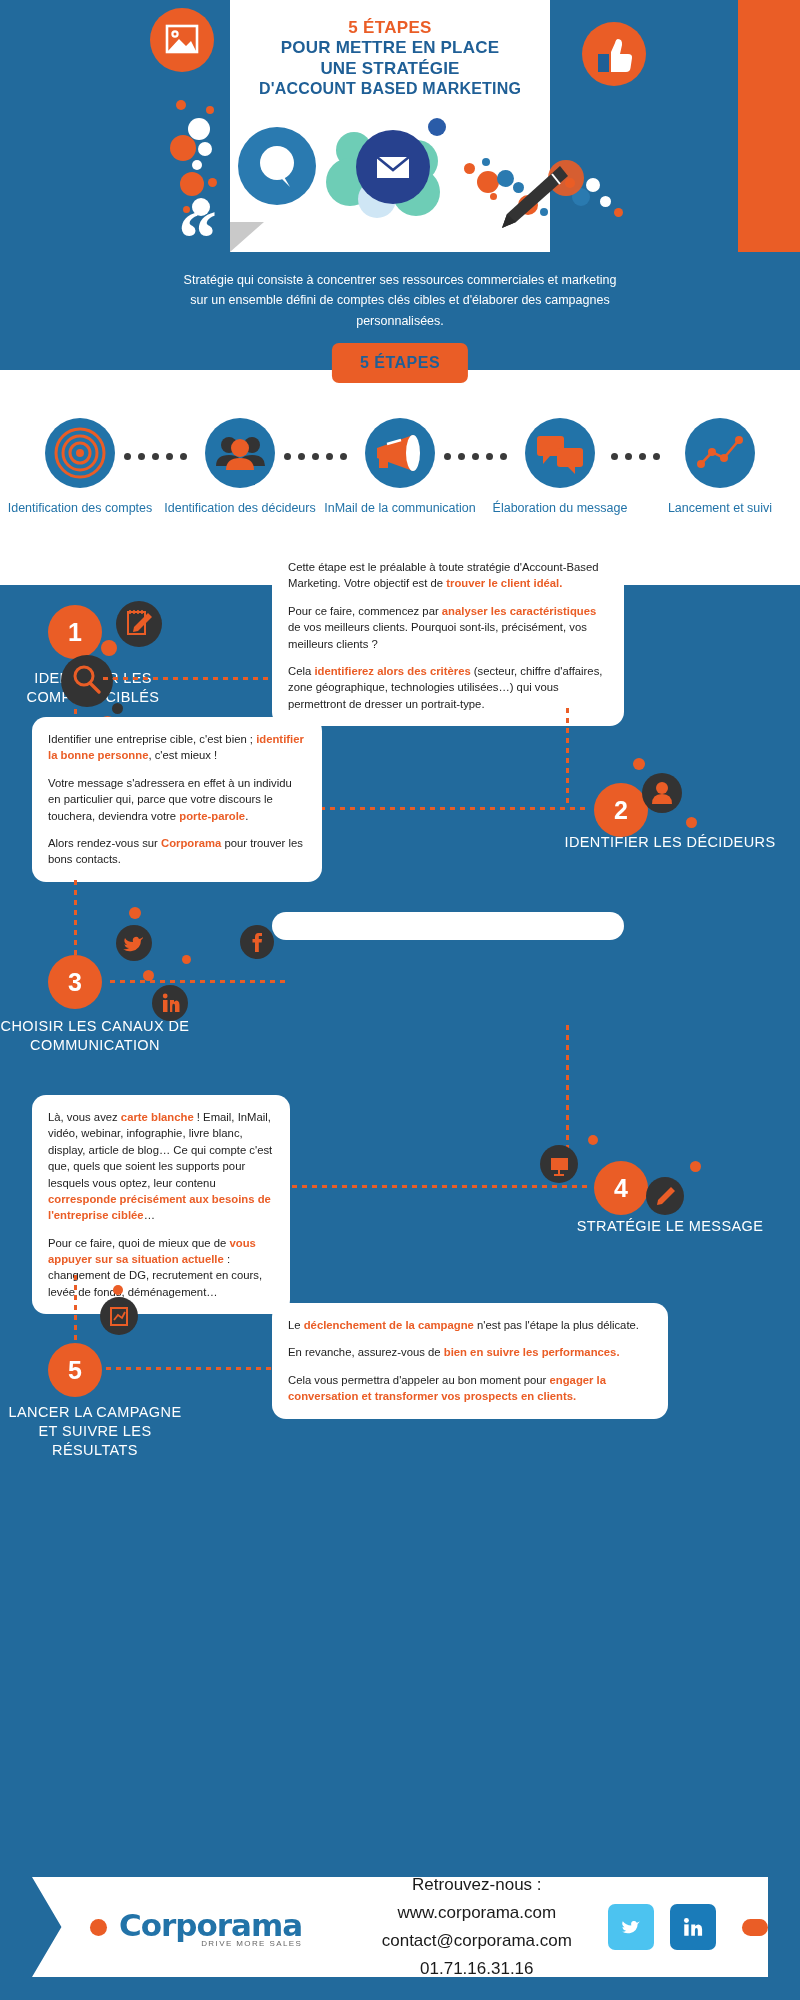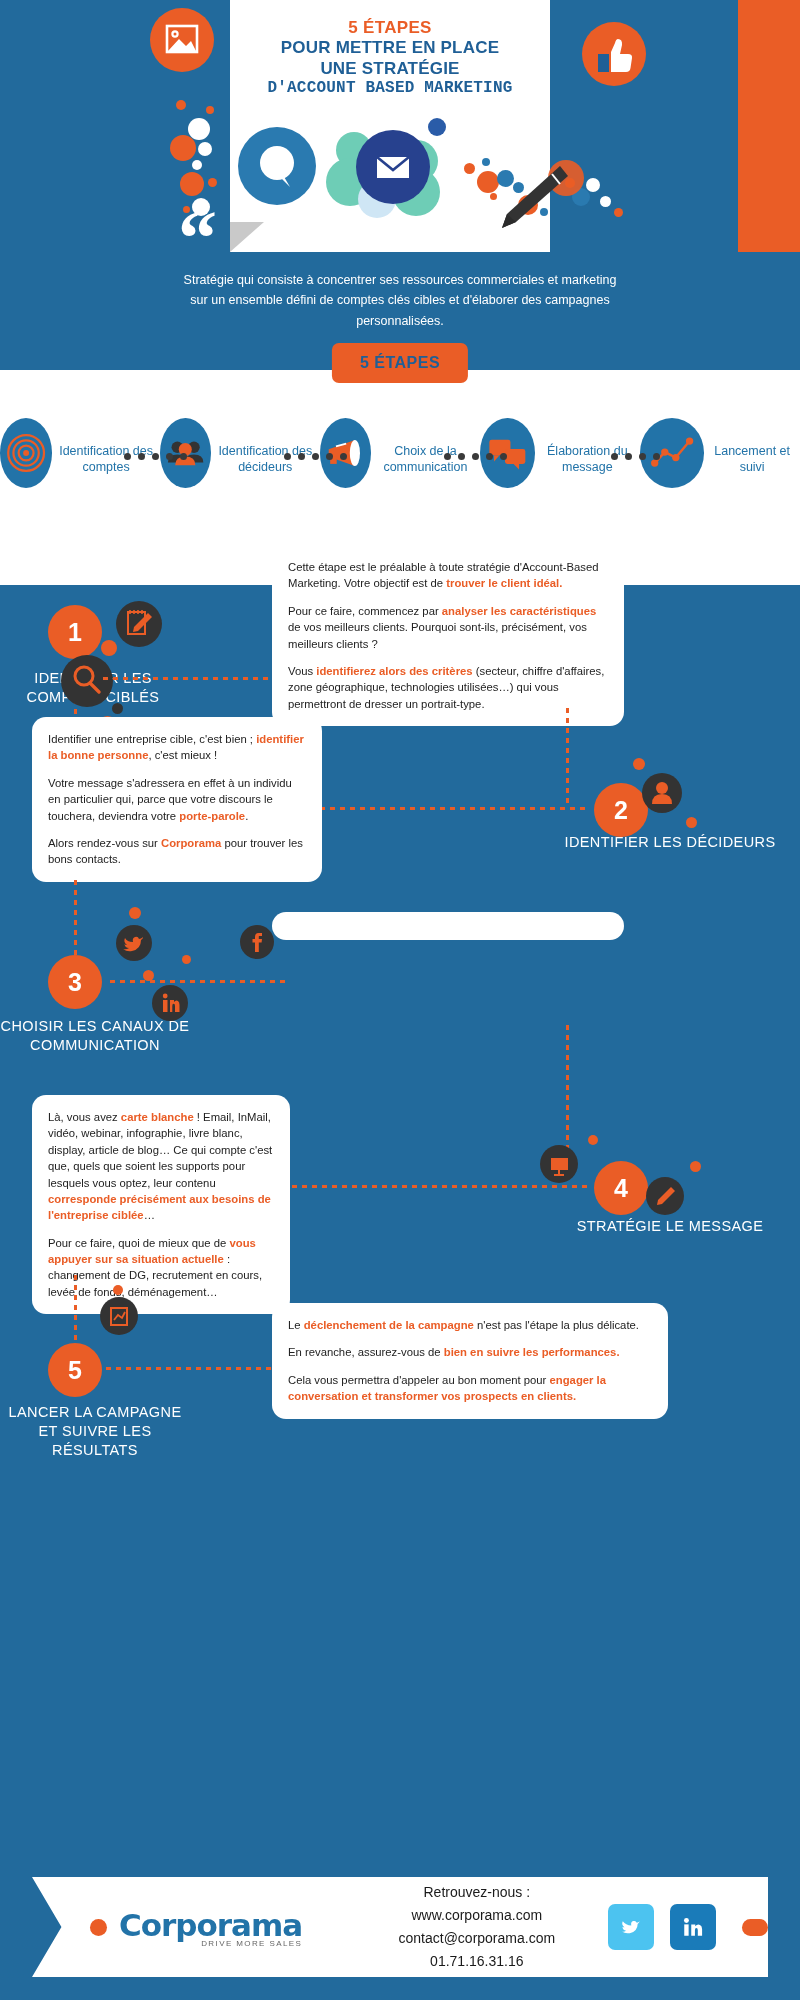--- a/index.html
+++ b/index.html
@@ -52,21 +52,21 @@
   }
 
   
   .strip { position: absolute; left: 0; top: 370px; width: 800px; height: 215px; background: #ffffff; }
   .etapes-badge {
     position: absolute; left: 50%; top: -27px; transform: translateX(-50%);
     background: #ea5d26; color: #1f5f96; font-weight: bold; font-size: 16px;
     padding: 11px 28px; border-radius: 7px; letter-spacing: .5px;
   }
   .steps-row { position: absolute; left: 0; top: 48px; width: 800px; display: flex; }
-  .step-col { flex: 1; display: flex; flex-direction: row; align-items: center; }
+  .step-col { flex: 1; display: flex; flex-direction: column; align-items: center; }
   .step-circ {
     width: 70px; height: 70px; border-radius: 50%; background: #2273a8;
     position: relative;
   }
   .step-label {
     margin-top: 12px; color: #2273a8; font-size: 12.5px; text-align: center; line-height: 1.3;
   }
   .dots-sep {
     position: absolute; top: 83px; display: flex; gap: 7px;
   }
@@ -114,21 +114,21 @@
   .ribbon {
     position: absolute; left: 32px; top: 22px; width: 736px; height: 100px;
     background: #ffffff;
     clip-path: polygon(0 0, 100% 0, 100% 100%, 0 100%, 4% 50%);
   }
   .ribbon-inner { display: flex; align-items: center; height: 100%; padding-left: 58px; }
   .logo-area { display: flex; align-items: center; width: 300px; }
   .logo-dot { width: 17px; height: 17px; border-radius: 50%; background: #ea5d26; margin-right: 12px; }
   .logo-text { color: #2273a8; font-size: 31px; font-weight: bold; letter-spacing: -1px; font-family: "DejaVu Sans", sans-serif; }
   .logo-tag { color: #666; font-size: 8px; letter-spacing: 1.4px; text-align: right; margin-top: -4px; }
-  .contact { font-size: 14px; color: #1a1a1a; line-height: 1.65; text-align: center; width: 230px; }
+  .contact { font-size: 17px; color: #1a1a1a; line-height: 1.65; text-align: center; width: 230px; }
   .social { display: flex; gap: 16px; align-items: center; margin-left: 24px; }
   .sq { width: 46px; height: 46px; border-radius: 7px; display: flex; align-items: center; justify-content: center; }
   .sq.tw { background: #4cc3f0; }
   .sq.li { background: #1a7bb9; }
   .orange-pill { width: 26px; height: 17px; border-radius: 9px; background: #ea5d26; margin-left: 10px; }
 </style>
 </head>
 <body>
 
 <div class="page">
@@ -161,21 +161,21 @@
       <svg class="icon-svg" viewBox="0 0 64 64">
         <rect x="16" y="32" width="11" height="18" fill="#1f5f96"></rect>
         <path d="M29 32 L29 50 L44 50 Q48 50 48.5 46 L50 36 Q50.5 32 46 32 L38 32 L40 23 Q40.5 17 36 17 Q34 17 33 21 L29 30 Z" fill="#fff"></path>
       </svg>
     </div>
 
     <div class="hero-title">
       <div class="ht-5">5 ÉTAPES</div>
       <div class="ht-rest">POUR METTRE EN PLACE</div>
       <div class="ht-rest">UNE STRATÉGIE</div>
-      <div class="ht-rest" style="font-size:16px;font-family:Liberation Mono, monospace;">D'ACCOUNT BASED MARKETING</div>
+      <div class="ht-rest" style="font-size:16px;">D'ACCOUNT BASED MARKETING</div>
     </div>
 
     <div class="circ" style="left:238px;top:127px;width:78px;height:78px;background:#2a7ab0;">
       <svg class="icon-svg" viewBox="0 0 78 78">
         <circle cx="39" cy="36" r="17" fill="#fff"></circle>
         <path d="M42 50 L52 60 L45 48 Z" fill="#fff"></path>
       </svg>
     </div>
     <div class="circ" style="left:336px;top:132px;width:36px;height:36px;background:#6ecdb6;"></div>
     <div class="circ" style="left:326px;top:158px;width:48px;height:48px;background:#6ecdb6;"></div>
@@ -250,21 +250,21 @@
 
       <div class="step-col">
         <div class="step-circ">
           <svg class="icon-svg" viewBox="0 0 70 70">
             <path d="M12 30 L48 17 L48 53 L12 40 Z" fill="#ea5d26"></path>
             <ellipse cx="48" cy="35" rx="7" ry="18" fill="#fff"></ellipse>
             <rect x="14" y="40" width="9" height="10" fill="#ea5d26"></rect>
             <path d="M22 26 L36 22" stroke="#fff" stroke-width="2.4"></path>
           </svg>
         </div>
-        <div class="step-label">Choix de la communication</div>
+        <div class="step-label">InMail de la communication</div>
       </div>
 
       <div class="step-col">
         <div class="step-circ">
           <svg class="icon-svg" viewBox="0 0 70 70">
             <rect x="12" y="18" width="27" height="20" rx="3" fill="#ea5d26"></rect>
             <path d="M18 38 L18 46 L25 38 Z" fill="#ea5d26"></path>
             <rect x="32" y="30" width="26" height="19" rx="3" fill="#ea5d26"></rect>
             <path d="M50 49 L50 56 L43 49 Z" fill="#ea5d26"></path>
           </svg>
@@ -348,21 +348,21 @@
     <div class="hdash" style="left:103px;top:92px;width:180px;"></div>
 
     <div class="tbox" style="left:272px;top:-40px;width:352px;">
       <p>
         <span>Cette étape est le préalable à toute stratégie d'Account-Based Marketing. Votre objectif est de </span><span class="hl">trouver le client idéal.</span>
       </p>
       <p>
         <span>Pour ce faire, commencez par </span><span class="hl">analyser les caractéristiques</span><span> de vos meilleurs clients. Pourquoi sont-ils, précisément, vos meilleurs clients ?</span>
       </p>
       <p>
-        <span>Vous </span><span class="hl">identifierez alors des critères</span><span> (secteur, chiffre d'affaires, zone géographique, technologies utilisées…) qui vous permettront de dresser un portrait-type.</span>
+        <span>Cela </span><span class="hl">identifierez alors des critères</span><span> (secteur, chiffre d'affaires, zone géographique, technologies utilisées…) qui vous permettront de dresser un portrait-type.</span>
       </p>
     </div>
 
     <div class="vdash" style="left:566px;top:123px;height:96px;"></div>
     <div class="num-bubble" style="left:594px;top:198px;">2</div>
     <div class="step-title" style="left:540px;top:248px;width:260px;text-align:center;">
       <span>IDENTIFIER LES DÉCIDEURS</span>
     </div>
     <div class="dark-icon" style="left:642px;top:188px;width:40px;height:40px;">
       <svg class="icon-svg" viewBox="0 0 40 40">

